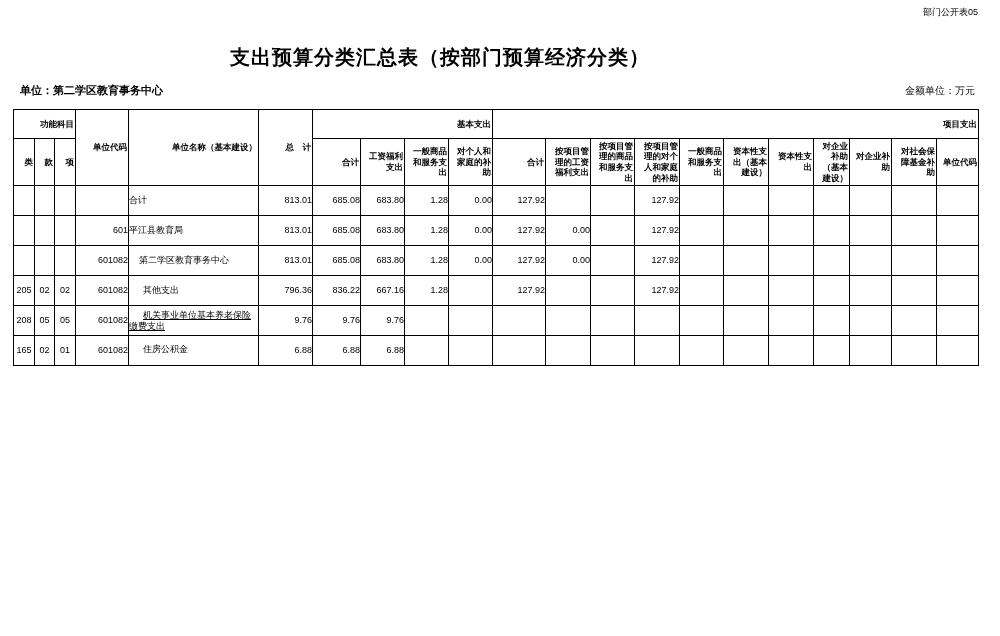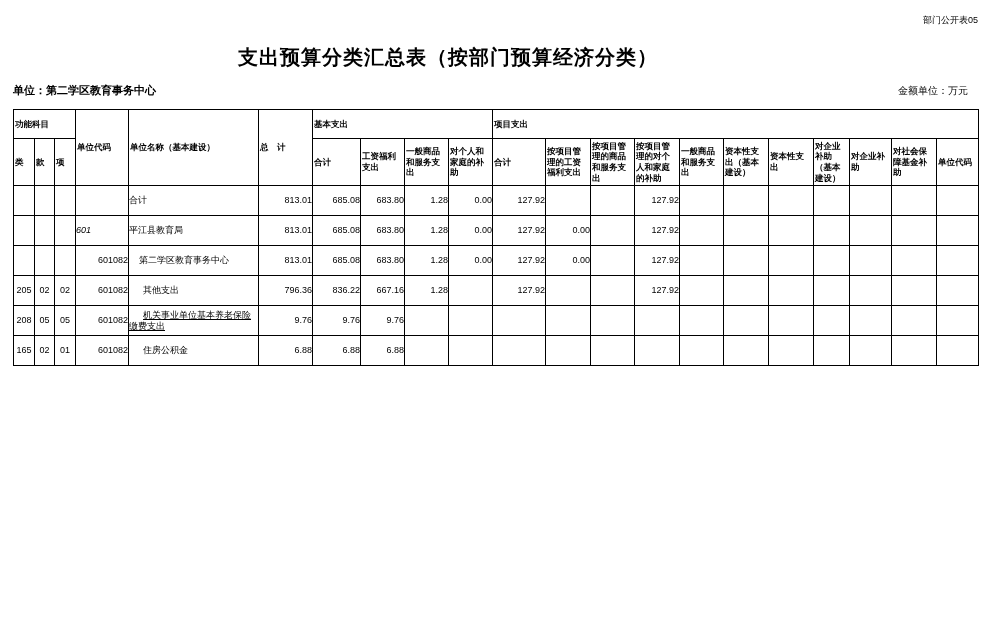--- a/index.html
+++ b/index.html
@@ -3,59 +3,59 @@
 <meta charset="utf-8">
 <style>
   html, body { margin: 0; padding: 0; }
   body {
     width: 1000px; height: 636px;
     background: #ffffff; color: #000000;
     position: relative;
     font-family: "Liberation Sans", "DejaVu Sans", sans-serif;
   }
   .doc-label {
-    position: absolute; top: 14px; right: 22px;
+    position: absolute; top: 6px; right: 22px;
     font-size: 9px;
   }
   .page-title {
-    position: absolute; top: 44px; left: 8px; width: 880px;
+    position: absolute; top: 44px; left: 0; width: 880px;
     text-align: center;
     font-size: 20px; font-weight: bold; letter-spacing: 1px;
   }
   .meta-row {
-    position: absolute; top: 83px; left: 13px; width: 955px;
+    position: absolute; top: 83px; left: 20px; width: 955px;
     display: flex; justify-content: space-between; align-items: baseline;
   }
   .unit-label { font-size: 11px; font-weight: bold; }
   .amount-unit-label { font-size: 10px; }
   table.budget {
     position: absolute; top: 109px; left: 13px;
     width: 965px;
     border-collapse: collapse; table-layout: fixed;
   }
   .budget th, .budget td {
     border: 1px solid #000;
     padding: 0;
     word-break: break-all;
     overflow: hidden;
     vertical-align: middle;
     background: #fff;
   }
   .budget th {
     font-size: 8.5px; font-weight: bold;
-    text-align: left; line-height: 1.25;
+    text-align: right; line-height: 1.25;
     padding: 1px;
     margin-left: 17px;
   }
   .budget td { font-size: 9px; line-height: 1.2; }
   .budget thead tr:nth-child(1) { height: 29px; }
   .budget thead tr:nth-child(2) { height: 47px; }
   .budget tbody tr { height: 30px; }
   .c-center { text-align: center; }
-  .c-left   { text-align: left;  padding-left: 3px; font-style: italic; }
+  .c-left   { text-align: right;  padding-left: 3px; }
   .c-right  { text-align: right; padding-right: 3px; }
   .c-name   { text-align: left;  padding-left: 3px; padding-right: 2px; }
   .c-num    { text-align: right; padding-right: 3px; }
 </style>
 </head>
 <body>
 
 <div class="doc-label">部门公开表05</div>
 
 <div class="page-title">支出预算分类汇总表（按部门预算经济分类）</div>
@@ -233,21 +233,21 @@
         <td class="c-num"></td>
         <td class="c-num"></td>
         <td class="c-num"></td>
         <td class="c-num"></td>
       </tr>
       <tr>
         <td class="c-center">165</td>
         <td class="c-center">02</td>
         <td class="c-center">01</td>
         <td class="c-right">601082</td>
-        <td class="c-name" style="text-indent: 14px;">住房公积金</td>
+        <td class="c-name" style="text-indent: 14px; font-family: Liberation Mono, monospace;">住房公积金</td>
         <td class="c-num">6.88</td>
         <td class="c-num">6.88</td>
         <td class="c-num">6.88</td>
         <td class="c-num"></td>
         <td class="c-num"></td>
         <td class="c-num"></td>
         <td class="c-num"></td>
         <td class="c-num"></td>
         <td class="c-num"></td>
         <td class="c-num"></td>

